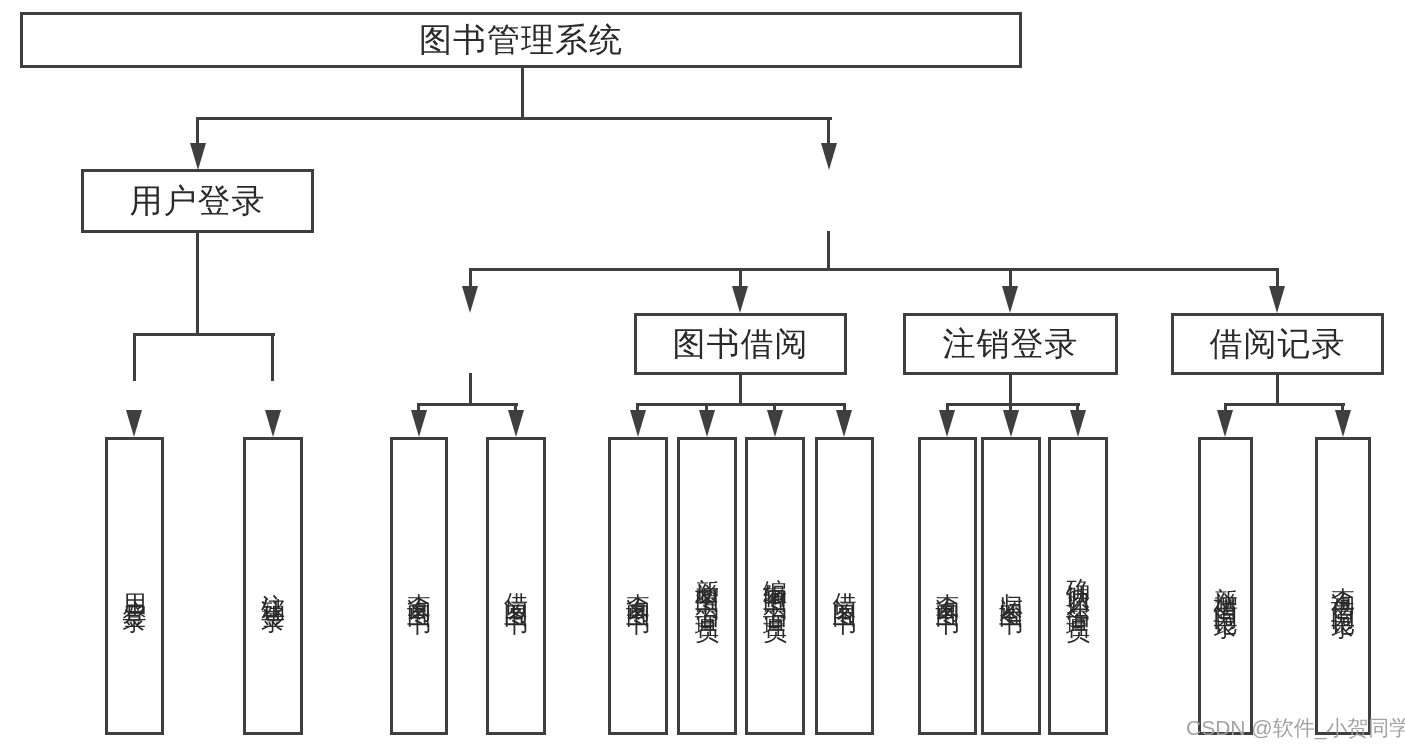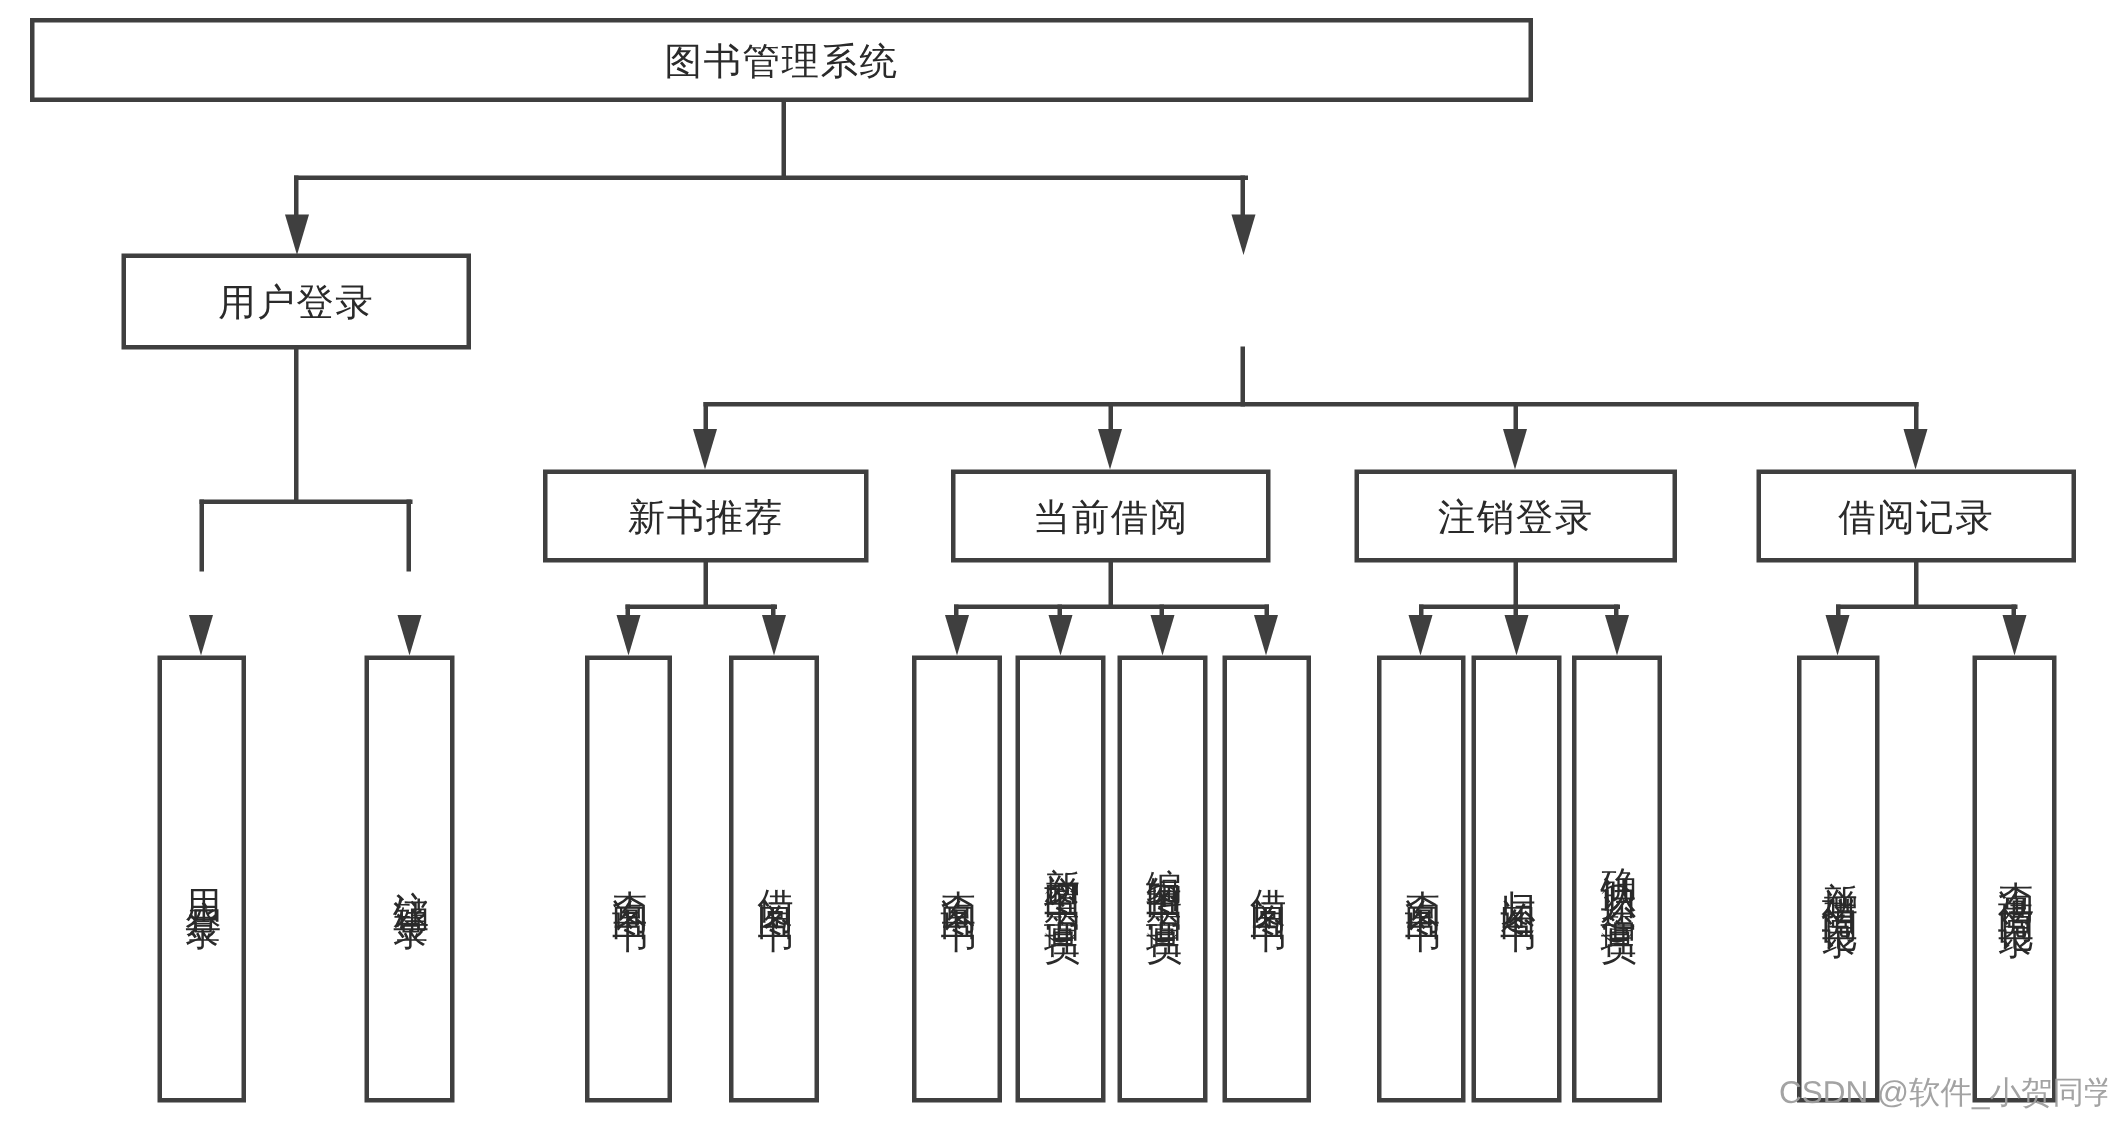--- a/index.html
+++ b/index.html
@@ -14,21 +14,21 @@
   .box {
     position: absolute;
     box-sizing: border-box;
     border: 3px solid #3f3f3f;
     background: #ffffff;
     display: flex;
     align-items: center;
     justify-content: center;
     color: #2a2a2a;
   }
-  .hbox { font-size: 25px; letter-spacing: 1px; }
+  .hbox { font-size: 33px; letter-spacing: 1px; }
   .vbox .vtext {
     writing-mode: vertical-lr;
     text-orientation: mixed;
     font-size: 24px;
     line-height: 1;
     letter-spacing: 6px;
     color: #2a2a2a;
   }
   .hline, .vline { position: absolute; background: #3f3f3f; }
   .hline { height: 3px; }
@@ -56,25 +56,22 @@
 <div class="canvas">
 
   <div class="box hbox" style="left:20px; top:12px; width:1002px; height:56px;">
     <span>图书管理系统</span>
   </div>
 
   <div class="box hbox" style="left:81px; top:169px; width:233px; height:64px;">
     <span>用户登录</span>
   </div>
 
-  <div class="box hbox" style="left:362px; top:313px; width:217px; height:62px;">
-    <span>新书推荐</span>
-  </div>
   <div class="box hbox" style="left:634px; top:313px; width:213px; height:62px;">
-    <span>当前借阅</span>
+    <span>图书借阅</span>
   </div>
   <div class="box hbox" style="left:903px; top:313px; width:215px; height:62px;">
     <span>注销登录</span>
   </div>
   <div class="box hbox" style="left:1171px; top:313px; width:213px; height:62px;">
     <span>借阅记录</span>
   </div>
 
   <div class="box vbox" style="left:105px; top:437px; width:59px; height:298px;">
     <span class="vtext">用户登录</span>

